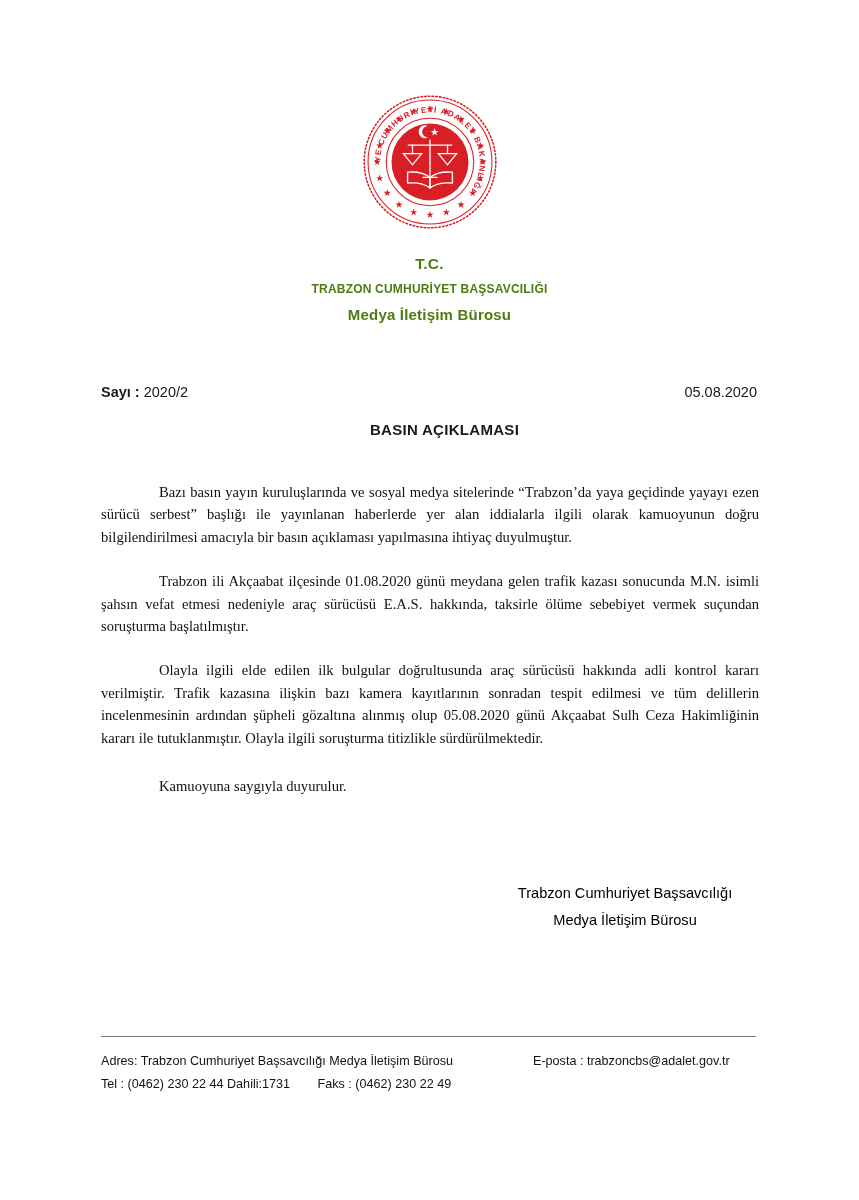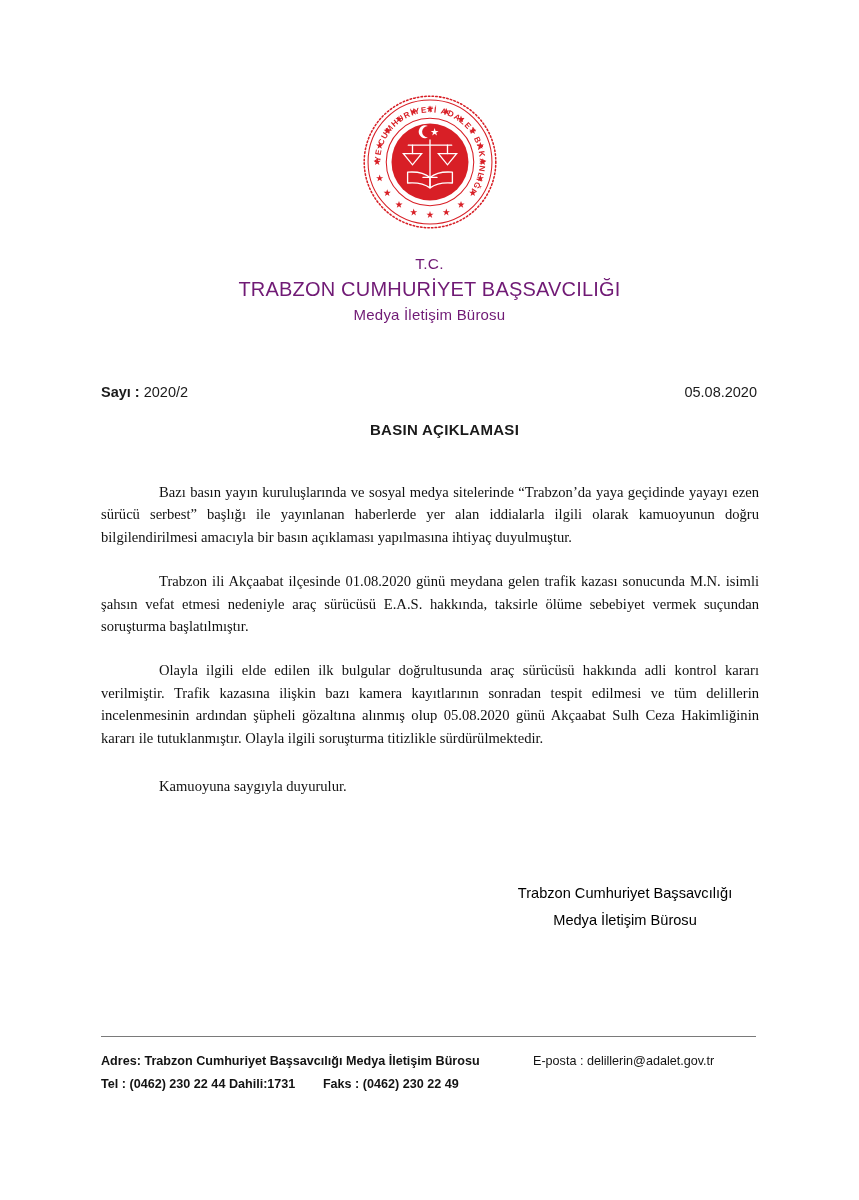--- a/index.html
+++ b/index.html
@@ -38,26 +38,26 @@
 
   
   .header {
     position: absolute;
     top: 252px;
     left: 0;
     width: 859px;
     text-align: center;
   }
   .header .line {
-    font-weight: normal;
-    color: #701a75;
+    font-weight: bold;
+    color: #4d7c0f;
     letter-spacing: 0.2px;
   }
   .header .l1 { font-size: 15.5px; line-height: 24px; }
-  .header .l2 { font-size: 20px; line-height: 26px; text-align: center; }
+  .header .l2 { font-size: 12px; line-height: 26px; text-align: center; }
   .header .l3 { font-size: 15px; line-height: 26px; }
 
   
   .meta {
     position: absolute;
     top: 384px;
     left: 101px;
     width: 656px;
     display: flex;
     justify-content: space-between;
@@ -127,21 +127,21 @@
     position: absolute;
     top: 1050px;
     left: 101px;
     width: 658px;
     display: flex;
     justify-content: flex-start;
     font-size: 12.6px;
     line-height: 23px;
     color: #131313;
   }
-  .footer .col-left { width: 432px; font-weight: bold; }
+  .footer .col-left { width: 432px; }
   .footer .col-right { width: 226px; }
   .footer .row { white-space: nowrap; }
   .footer .tel-row .faks { margin-left: 24px; }
 </style>
 </head>
 <body>
 
 <div class="page">
 
   <div class="emblem-wrap">
@@ -241,17 +241,17 @@
   <div class="footer-rule"></div>
   <div class="footer">
     <div class="col-left">
       <div class="row">Adres: Trabzon Cumhuriyet Başsavcılığı Medya İletişim Bürosu</div>
       <div class="row tel-row">
         <span>Tel : (0462) 230 22 44 Dahili:1731</span>
         <span class="faks">Faks : (0462) 230 22 49</span>
       </div>
     </div>
     <div class="col-right">
-      <div class="row">E-posta : delillerin@adalet.gov.tr</div>
+      <div class="row">E-posta : trabzoncbs@adalet.gov.tr</div>
     </div>
   </div>
 
 </div>
 
 </body></html>

